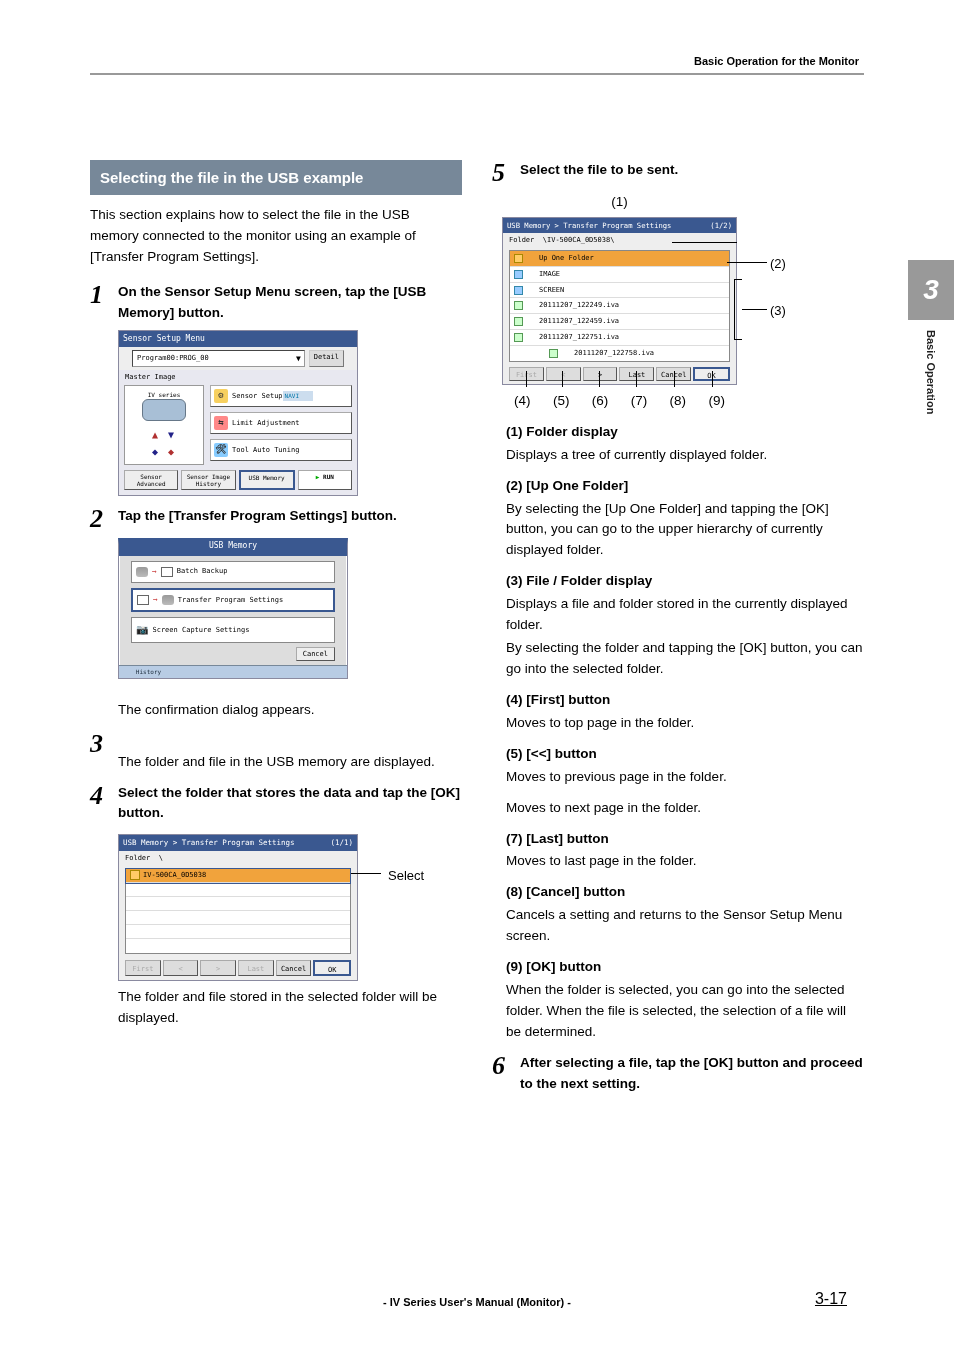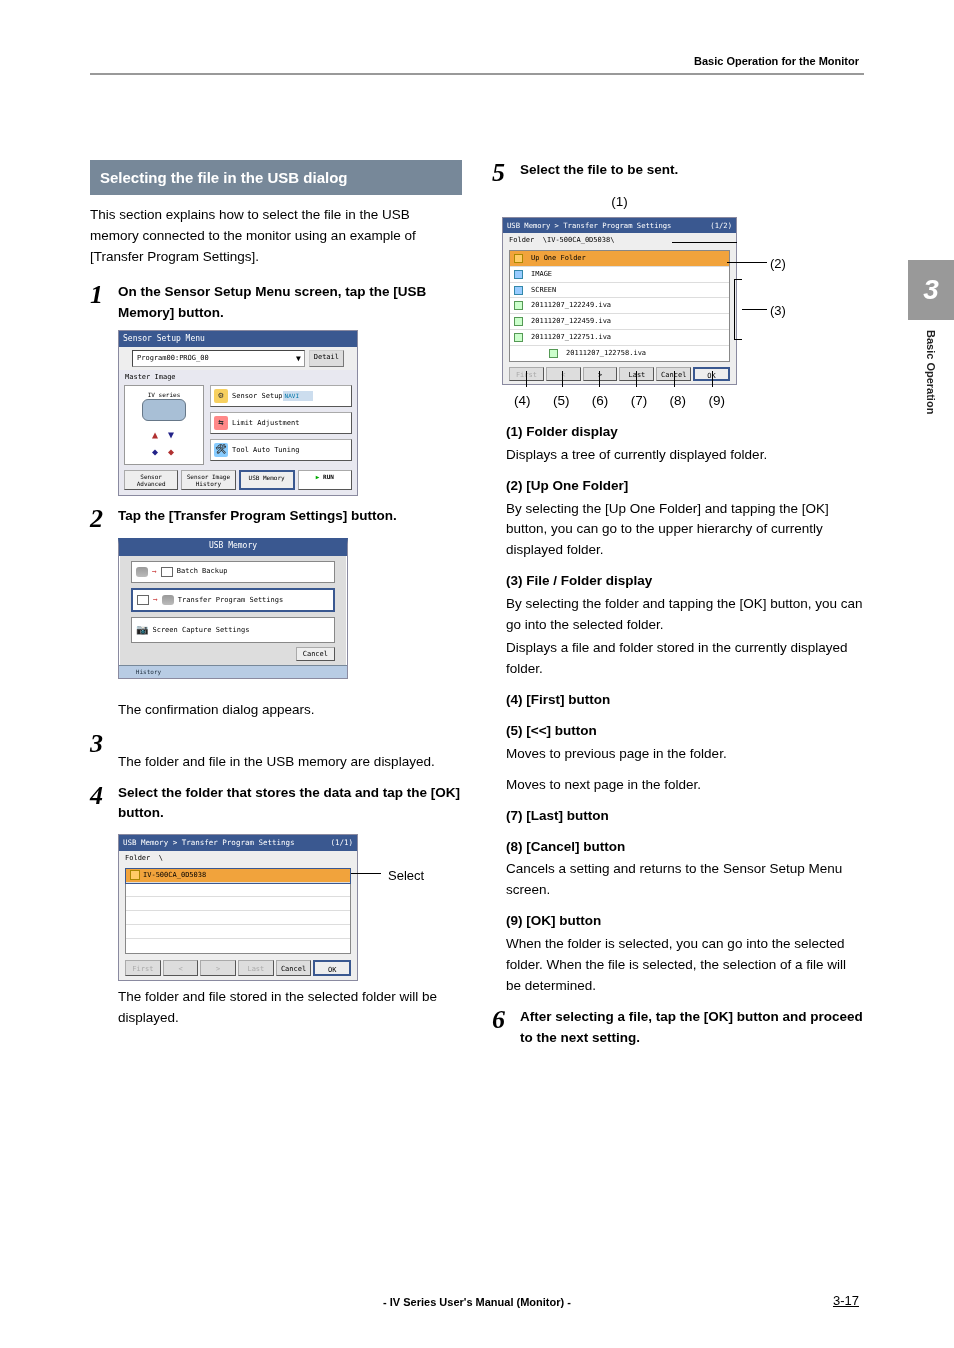--- a/index.html
+++ b/index.html
@@ -173,21 +173,21 @@
   .ss-c .bb { flex: 1; border: 1px outset #aaa; background: #ddd; text-align: center; font-size: 7px; height: 16px; line-height: 16px; }
   .ss-c .bb.dis { color: #aaa; }
   .ss-c .bb.ok { border: 2px solid #3a5890; background: #eee; }
 
   
   .ss-d-wrap { position: relative; display: inline-block; margin: 4px 0 6px 10px; }
   .ss-d { width: 235px; border: 1px solid #8a8aa0; background: #eee; font-size: 7.5px; font-family: monospace; }
   .ss-d .titlebar { background: #3a5890; color: #fff; padding: 2px 4px; display: flex; justify-content: space-between; font-size: 7.2px; }
   .ss-d .pathrow { padding: 2px 6px; font-size: 7px; }
   .ss-d .list { background: #fff; border: 1px solid #888; margin: 2px 6px; }
-  .ss-d .row { border-bottom: 1px solid #ddd; padding: 2px 4px; font-size: 7px; display: flex; align-items:center; gap: 8px; }
+  .ss-d .row { border-bottom: 1px solid #ddd; padding: 2px 4px; font-size: 7px; display: flex; align-items:center; gap: 16px; }
   .ss-d .row.sel { background: #f1a33c; color:#000; }
   .ss-d .btnrow { display: flex; gap: 2px; padding: 3px 6px; }
   .ss-d .bb { flex: 1; border: 1px outset #aaa; background: #ddd; text-align: center; font-size: 7px; height: 14px; line-height: 14px; }
   .ss-d .bb.dis { color: #aaa; }
   .ss-d .bb.ok { border: 2px solid #3a5890; background: #eee; }
   .ss-d .ficon { width: 9px; height: 9px; border: 1px solid #a80; background: #fc6; display:inline-block; }
   .ss-d .ficon.blue { border-color:#38a; background:#9cf; }
   .ss-d .ficon.file { border-color:#595; background:#cfc; }
   .pointer-label { position: absolute; font-size: 13px; font-family: Arial; }
   .pointer-line { position: absolute; background: #000; }
@@ -204,41 +204,41 @@
     bottom: 40px;
     left: 0;
     right: 0;
     text-align: center;
     font-size: 11px;
     font-weight: bold;
   }
   .page-num {
     position: absolute;
     bottom: 40px;
-    right: 95px;
-    font-size: 13px;
+    right: 107px;
+    font-size: 16px;
     text-decoration: underline;
   }
 </style>
 </head>
 <body>
 
 <div class="page">
   <div class="header-right">Basic Operation for the Monitor</div>
   <hr class="header-rule">
 
   <div class="side-tab">
     <div class="tab-num">3</div>
     <div class="tab-text">Basic Operation</div>
   </div>
 
   <div class="columns">
 
     <div class="col">
-      <div class="section-title">Selecting the file in the USB dialog</div>
+      <div class="section-title">Selecting the file in the USB example</div>
       <p class="body">This section explains how to select the file in the USB memory connected to the monitor using an example of [Transfer Program Settings].</p>
 
       
       <div class="step">
         <div class="step-num">1</div>
         <div class="step-text">On the Sensor Setup Menu screen, tap the [USB Memory] button.</div>
       </div>
       
       <div class="screenshot ss-a">
         <div class="titlebar">Sensor Setup Menu</div>
@@ -443,35 +443,37 @@
         <div class="anno-item">
             <div class="anno-head">(1)  Folder display</div>
             <div class="anno-body">Displays a tree of currently displayed folder.</div>
           </div>
         <div class="anno-item">
             <div class="anno-head">(2)  [Up One Folder]</div>
             <div class="anno-body">By selecting the [Up One Folder] and tapping the [OK] button, you can go to the upper hierarchy of currently displayed folder.</div>
           </div>
         <div class="anno-item">
             <div class="anno-head">(3)  File / Folder display</div>
+            <div class="anno-body">Displays a file and folder stored in the currently displayed folder.</div>
             <div class="anno-body">By selecting the folder and tapping the [OK] button, you can go into the selected folder.</div>
-            <div class="anno-body">Displays a file and folder stored in the currently displayed folder.</div>
           </div>
         <div class="anno-item">
             <div class="anno-head">(4)  [First] button</div>
+            <div class="anno-body">Moves to top page in the folder.</div>
           </div>
         <div class="anno-item">
             <div class="anno-head">(5)  [&lt;&lt;] button</div>
             <div class="anno-body">Moves to previous page in the folder.</div>
           </div>
         <div class="anno-item">
             <div class="anno-body">Moves to next page in the folder.</div>
           </div>
         <div class="anno-item">
             <div class="anno-head">(7)  [Last] button</div>
+            <div class="anno-body">Moves to last page in the folder.</div>
           </div>
         <div class="anno-item">
             <div class="anno-head">(8)  [Cancel] button</div>
             <div class="anno-body">Cancels a setting and returns to the Sensor Setup Menu screen.</div>
           </div>
         <div class="anno-item">
             <div class="anno-head">(9)  [OK] button</div>
             <div class="anno-body">When the folder is selected, you can go into the selected folder. When the file is selected, the selection of a file will be determined.</div>
           </div>
       </div>

